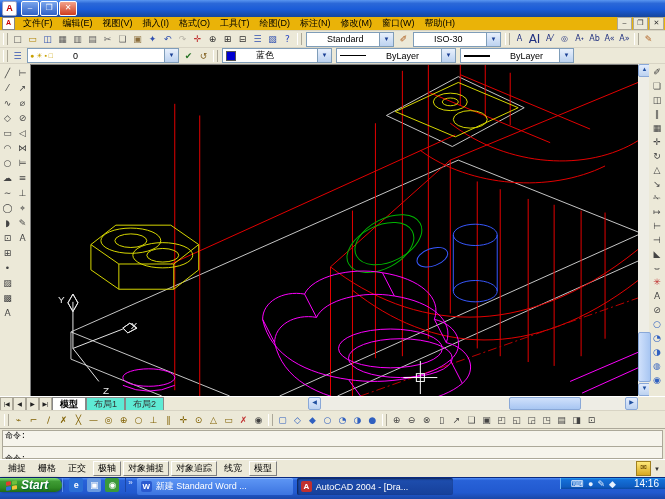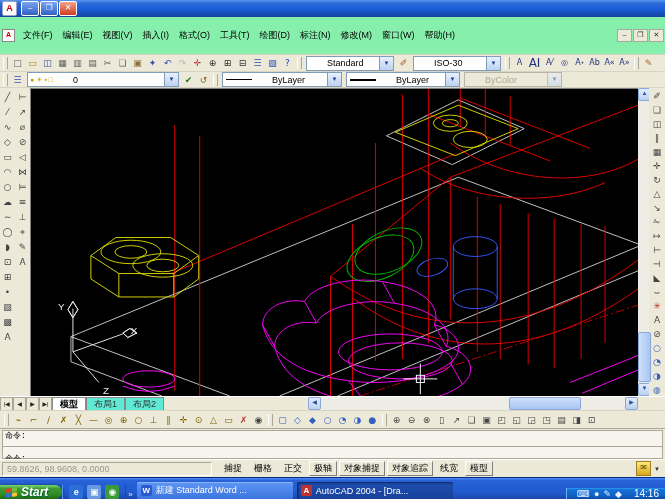--- a/index.html
+++ b/index.html
@@ -11,21 +11,21 @@
   .titlebar{height:17px;display:flex;align-items:center;padding:0 2px;
     background:linear-gradient(180deg,#5a96f0 0%,#2b68d8 20%,#1b5cd8 55%,#16459c 100%);color:#fff;}
   .titlebar .appicon{width:13px;height:13px;background:#fff;border:1px solid #9aa4c8;border-radius:2px;
     color:#c00000;font-weight:bold;font-size:9px;line-height:12px;text-align:center;margin-right:3px;}
   .titlebar .ttl{font-size:11px;font-weight:bold;text-shadow:1px 1px 1px #123;flex:1;white-space:nowrap;overflow:hidden;}
   .winbtn{width:16px;height:13px;margin-left:1px;border:1px solid #fff;border-radius:2px;
     font-size:8px;line-height:11px;text-align:center;color:#fff;background:linear-gradient(180deg,#79a5ec,#3161c6);}
   .winbtn.close{background:linear-gradient(180deg,#f2a38c,#cf3c1e);}
 
   
-  .menubar{height:13px;display:flex;align-items:center;background:#86efac;border-bottom:1px solid #d8d4c4;padding:12px 1px;}
+  .menubar{height:13px;display:flex;align-items:center;background:#eab308;border-bottom:1px solid #d8d4c4;padding:0 1px;}
   .menubar .dwgicon{width:11px;height:11px;background:#fff;border:1px solid #888;color:#c00;
     font-size:7px;line-height:10px;text-align:center;font-weight:bold;margin:0 3px 0 1px;}
   .menu-item{font-size:9px;padding:0 5px;color:#000;white-space:nowrap;cursor:default;}
   .mdi-ctrls{margin-left:auto;display:flex;}
   .mdibtn{width:13px;height:11px;border:1px solid #aca899;background:#ece9d8;font-size:7px;line-height:9px;
     text-align:center;color:#333;margin-left:1px;}
 
   
   .tbrow{display:flex;align-items:center;background:#ece9d8;border-bottom:1px solid #d8d4c4;padding:0 1px;}
   .tbrow.r1{height:16px;} .tbrow.r2{height:15px;}
@@ -87,38 +87,38 @@
   .coords{width:200px;height:12px;border:1px solid #aca899;border-bottom-color:#fff;border-right-color:#fff;
     color:#9a968a;font-size:9px;line-height:12px;padding:0 4px;margin-right:6px;white-space:nowrap;}
   .stoggle{font-size:9px;padding:0 4px;height:13px;line-height:13px;margin:0 1px;color:#000;background:#ece9d8;border:1px solid transparent;white-space:nowrap;}
   .stoggle.on{border:1px solid;border-color:#fff #808080 #808080 #fff;background:#ece9d8;}
   .status-spacer{flex:1;}
   .trayicon-s{width:13px;height:13px;background:linear-gradient(180deg,#ffe97a,#d8a820);border:1px solid #a08020;
     font-size:8px;text-align:center;line-height:12px;color:#604000;}
   .status-arrow{font-size:6px;color:#333;padding:0 3px;}
 
   
-  .taskbar{height:21px;display:flex;align-items:flex-end;background:linear-gradient(180deg,#4f8df8 0%,#2862d8 12%,#2159cf 70%,#1a47a8 100%);border-top:1px solid #0a2a80;}
+  .taskbar{height:21px;display:flex;align-items:flex-start;background:linear-gradient(180deg,#4f8df8 0%,#2862d8 12%,#2159cf 70%,#1a47a8 100%);border-top:1px solid #0a2a80;}
   .startbtn{display:flex;align-items:center;padding:0 14px 0 6px;border-radius:0 9px 9px 0;
     background:linear-gradient(180deg,#7ada70 0%,#3f9c34 25%,#2f8a24 70%,#1f6a18 100%);box-shadow:1px 0 3px #0008;}
   .flag{display:grid;grid-template-columns:5px 5px;grid-gap:1px;transform:skewY(-8deg);margin-right:4px;}
   .flag i{width:5px;height:4px;display:block;border-radius:1px;}
   .startbtn .stxt{color:#fff;font-size:12px;font-weight:bold;font-style:italic;text-shadow:1px 1px 1px #063;}
   .quick{display:flex;align-items:center;padding:0 4px;border-left:1px solid #5f93ee;border-right:1px solid #1a47a8;}
   .qicon{width:14px;height:14px;margin:0 2px;border-radius:2px;font-size:9px;font-weight:bold;text-align:center;line-height:14px;color:#fff;}
   .qmore{color:#dfe9ff;font-size:8px;margin-left:2px;}
   .taskbtns{display:flex;align-items:center;flex:1;padding:0 2px;}
   .taskbtn{display:flex;align-items:center;width:148px;height:17px;margin:0 2px;border-radius:2px;padding:0 4px;
     background:linear-gradient(180deg,#5e97f5,#3c74e0);box-shadow:inset 0 1px 0 #8ab4f8;color:#fff;font-size:9px;white-space:nowrap;overflow:hidden;}
   .taskbtn.active{background:linear-gradient(180deg,#1e4fb0,#17409a);box-shadow:inset 1px 1px 2px #0008;}
   .taskbtn .ticon{width:11px;height:11px;border-radius:2px;margin-right:4px;font-size:8px;font-weight:bold;line-height:11px;text-align:center;flex:none;}
   .tray{display:flex;align-items:center;padding:0 6px 0 8px;background:linear-gradient(180deg,#2a9ff1 0%,#1470d8 15%,#0f5cc0 80%,#0a49a0 100%);
     border-left:1px solid #6db6f5;color:#fff;}
   .tray .ti{font-size:9px;margin:0 2px;color:#e8f2ff;}
-  .tray .clock{font-size:10px;margin-left:10px;color:#fff;}
+  .tray .clock{font-size:10px;margin-left:16px;color:#fff;}
 </style>
 </head>
 <body>
 
 <div class="app">
 
   <div class="titlebar">
     <div class="appicon">A</div>
     <div class="winbtn">–</div>
     <div class="winbtn">❐</div>
@@ -202,32 +202,33 @@
     <div class="grip"></div>
     <button class="tbtn" style="color:#3050b0">☰</button>
     <div class="combo" style="width:150px">
       <span style="font-size:7px;color:#c8a000;padding-left:2px">● ☀ ▪ □</span>
       <span class="cv">0</span>
       <span class="arrow">▼</span>
     </div>
     <button class="tbtn" style="color:#207020">✔</button>
     <button class="tbtn" style="color:#806020">↺</button>
     <div class="grip"></div>
+    <div class="combo" style="width:108px">
+      <span class="swatch" style="background:#0000d0"></span>
+      <span class="cv">蓝色</span>
+      <span class="arrow">▼</span>
+    </div>
     <div class="combo" style="width:118px">
       <span class="ltline"></span>
       <span class="cv">ByLayer</span>
       <span class="arrow">▼</span>
     </div>
     <div class="combo" style="width:112px">
       <span class="ltline thick"></span>
       <span class="cv">ByLayer</span>
-      <span class="arrow">▼</span>
-    </div>
-    <div class="combo dis" style="width:96px">
-      <span class="cv">ByColor</span>
       <span class="arrow">▼</span>
     </div>
   </div>
 
   <div class="main">
     <div class="vtools">
       <div class="vcol">
 
       <button class="tbtn">╱</button>
           <button class="tbtn">⁄</button>
@@ -461,21 +462,20 @@
     <div class="cmdhist">
 
     <div class="cmdtext">命令:</div>
       </div>
     <div class="cmdline">
       <span class="cmdtext">命令:</span>
     </div>
   </div>
 
   <div class="statusbar">
-    <div class="coords">59.8626, 98.9608, 0.0000</div>
     <div class="tb-group">
 
     <span class="stoggle">捕捉</span>
         <span class="stoggle">栅格</span>
         <span class="stoggle">正交</span>
         <span class="stoggle on">极轴</span>
         <span class="stoggle on">对象捕捉</span>
         <span class="stoggle on">对象追踪</span>
         <span class="stoggle">线宽</span>
         <span class="stoggle on">模型</span>

